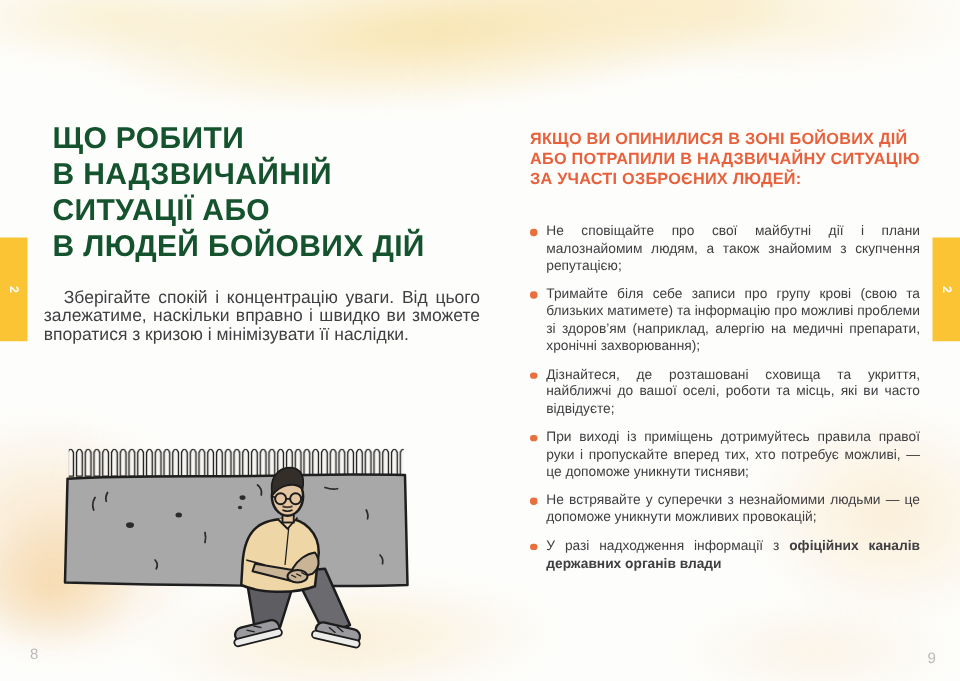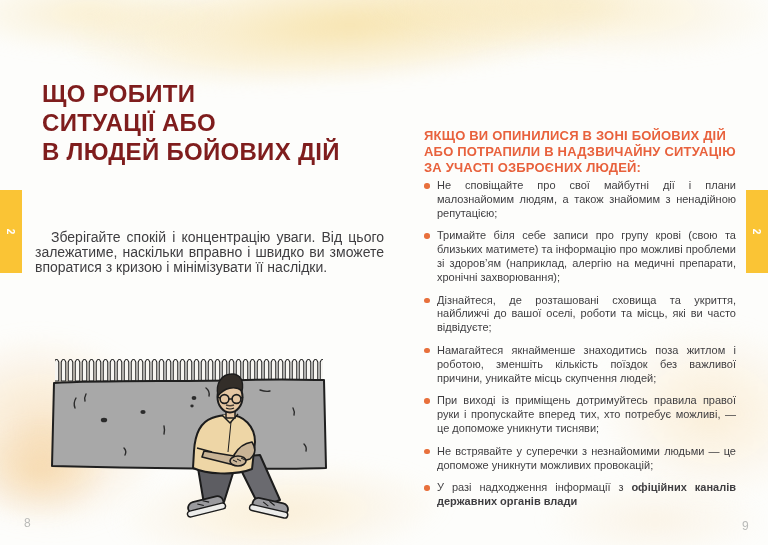--- a/index.html
+++ b/index.html
@@ -31,38 +31,37 @@
     filter:blur(9px);}
   .wash-right-mid{left:596px;top:322px;width:230px;height:180px;transform:rotate(5deg);
     background:radial-gradient(ellipse at 50% 50%, rgba(249,228,192,.6) 0%, rgba(249,228,192,0) 70%);
     filter:blur(9px);}
   .wash-bottom-right{left:540px;top:480px;width:230px;height:80px;
     background:radial-gradient(ellipse at 50% 50%, rgba(249,231,200,.4) 0%, rgba(249,231,200,0) 70%);
     filter:blur(8px);}
 
   
   .title{
-    position:absolute;left:42px;top:79px;width:340px;
+    position:absolute;left:42px;top:96px;width:340px;
     font-size:24px;line-height:29px;font-weight:bold;letter-spacing:.3px;
-    color:#7f1d1d;
+    color:#14532d;
   }
   .intro{
     position:absolute;left:35px;top:230px;width:349px;
     font-size:14px;line-height:15px;text-align:justify;color:#3f3e41;
   }
   .intro p{margin:0 0 15px 0;text-indent:16px;}
 
   .illustration{position:absolute;left:46px;top:356px;width:288px;height:164px;}
 
   
   .heading{
     position:absolute;left:424px;top:103px;width:314px;
     font-size:13px;line-height:16px;font-weight:bold;letter-spacing:.2px;
     color:#e8613c;
-    margin-top:25px;
   }
   .bullets{
     position:absolute;left:424px;top:179px;width:312px;
     list-style:none;margin:0;padding:0;
     font-size:11px;line-height:13.8px;text-align:justify;color:#3f3e41;
   }
   .bullets li{position:relative;padding-left:13px;margin-bottom:9px;}
   .bullets .dot{
     position:absolute;left:0;top:4px;width:5.5px;height:5.5px;border-radius:50%;
     background:#e8703c;
@@ -93,20 +92,21 @@
   <div class="wash wash-top-3"></div>
   <div class="wash wash-left-mid"></div>
   <div class="wash wash-left-spot"></div>
   <div class="wash wash-bottom-center"></div>
   <div class="wash wash-right-mid"></div>
   <div class="wash wash-bottom-right"></div>
 
   <div>
     <div class="title">
       <div>ЩО РОБИТИ</div>
+      <div>В НАДЗВИЧАЙНІЙ</div>
       <div>СИТУАЦІЇ АБО</div>
       <div>В ЛЮДЕЙ БОЙОВИХ ДІЙ</div>
     </div>
 
     <div class="intro">
       <p>Зберігайте спокій і концентрацію уваги. Від цього залежатиме, наскільки вправно і швидко ви зможете впоратися з кризою і мінімізувати її наслідки.</p>
     </div>
 
     <svg class="illustration" viewBox="0 0 288 164" xmlns="http://www.w3.org/2000/svg">
       <defs>
@@ -181,30 +181,27 @@
       <span>2</span>
     </div>
     <div class="pagenum pagenum-left">8</div>
   </div>
 
   <div>
     <div class="heading">ЯКЩО ВИ ОПИНИЛИСЯ В ЗОНІ БОЙОВИХ ДІЙ АБО ПОТРАПИЛИ В НАДЗВИЧАЙНУ СИТУАЦІЮ ЗА УЧАСТІ ОЗБРОЄНИХ ЛЮДЕЙ:</div>
 
     <ul class="bullets">
       <li>
-        <span class="dot"></span><span>Не сповіщайте про свої майбутні дії і плани малознайомим людям, а також знайомим з ненадійною репутацією;</span><b></b><span></span>
+        <span class="dot"></span><span>Не сповіщайте про свої майбутні дії і плани малознайомим людям, а також знайомим з скупчення репутацією;</span><b></b><span></span>
       </li>
       <li>
         <span class="dot"></span><span>Тримайте біля себе записи про групу крові (свою та близьких матимете) та інформацію про можливі проблеми зі здоров’ям (наприклад, алергію на медичні препарати, хронічні захворювання);</span><b></b><span></span>
       </li>
       <li>
         <span class="dot"></span><span>Дізнайтеся, де розташовані сховища та укриття, найближчі до вашої оселі, роботи та місць, які ви часто відвідуєте;</span><b></b><span></span>
-      </li>
-      <li>
-        <span class="dot"></span><span>Намагайтеся якнайменше знаходитись поза житлом і роботою, зменшіть кількість поїздок без важливої причини, уникайте місць скупчення людей;</span><b></b><span></span>
       </li>
       <li>
         <span class="dot"></span><span>При виході із приміщень дотримуйтесь правила правої руки і пропускайте вперед тих, хто потребує можливі, — це допоможе уникнути тисняви;</span><b></b><span></span>
       </li>
       <li>
         <span class="dot"></span><span>Не встрявайте у суперечки з незнайомими людьми — це допоможе уникнути можливих провокацій;</span><b></b><span></span>
       </li>
       <li>
         <span class="dot"></span><span>У разі надходження інформації з </span><b>офіційних каналів державних органів влади</b>
       </li>

